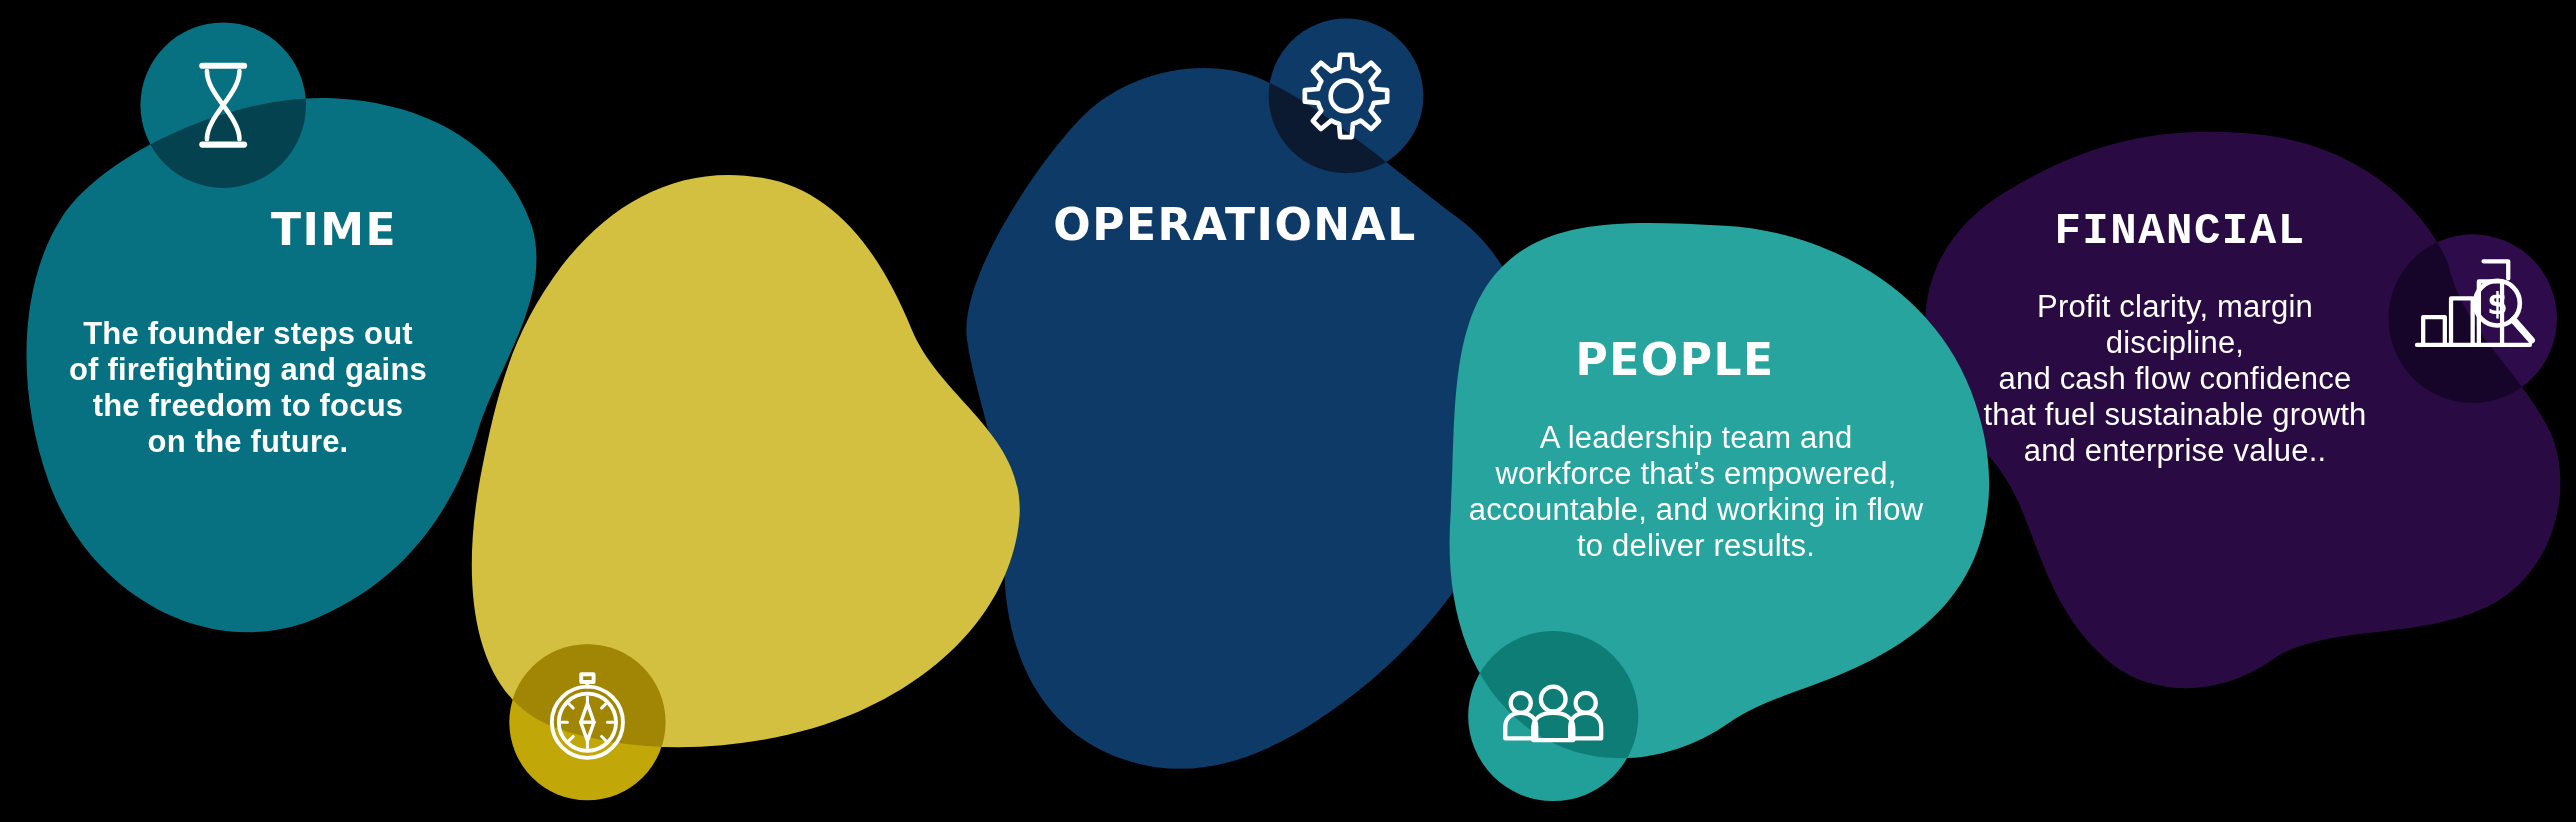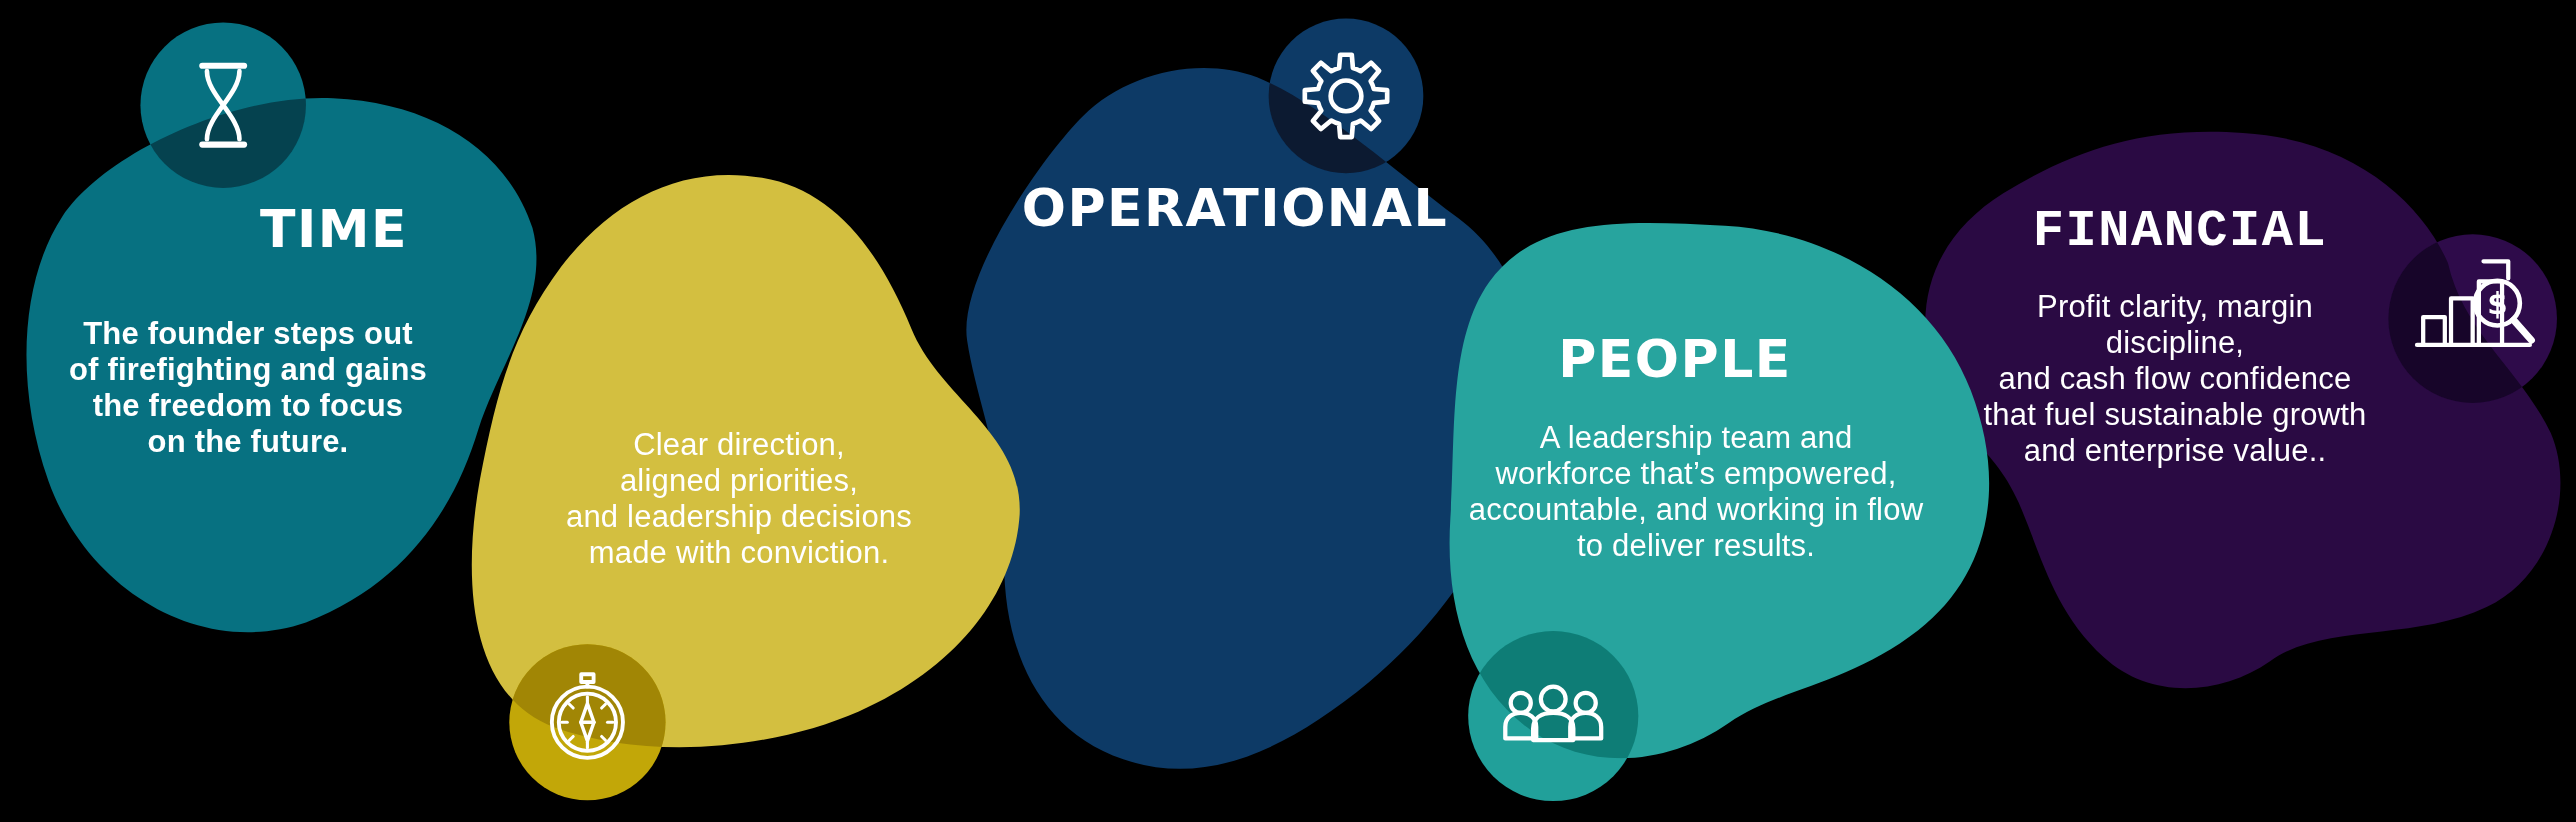--- a/index.html
+++ b/index.html
@@ -18,21 +18,21 @@
     stroke-width: 6;
     stroke-linecap: round;
     stroke-linejoin: round;
   }
   .blob-title {
     position: absolute;
     transform: translate(-50%, -50%);
     color: #fff;
     font-family: "DejaVu Sans", sans-serif;
     font-weight: 700;
-    font-size: 52px;
+    font-size: 44px;
     letter-spacing: 1.5px;
     white-space: nowrap;
   }
   .blob-body {
     position: absolute;
     transform: translate(-50%, -50%);
     color: #fff;
     font-family: "Liberation Sans", sans-serif;
     font-weight: 400;
     font-size: 31px;
@@ -140,26 +140,22 @@
       </g>
     </g>
   </svg>
 
   <div class="blob-title" style="left:334px;  top:229px;">TIME</div>
   <div class="blob-body" style="left:248px;  top:388px;font-weight:bold;">The founder steps out
 of firefighting and gains
 the freedom to focus
 on the future.</div>
 
-  <div class="blob-body" style="left:739px;  top:499px;">Clear direction,
-aligned priorities,
-and leadership decisions
-made with conviction.</div>
 
-  <div class="blob-title" style="left:1235px; top:208px;">OPERATIONAL</div>
+  <div class="blob-title" style="left:1235px; top:224px;">OPERATIONAL</div>
 
   <div class="blob-title" style="left:1675px; top:359px;">PEOPLE</div>
   <div class="blob-body" style="left:1696px; top:492px;">A leadership team and
 workforce that’s empowered,
 accountable, and working in flow
 to deliver results.</div>
 
   <div class="blob-title" style="left:2180px; top:231px;font-family:Liberation Mono, monospace;">FINANCIAL</div>
   <div class="blob-body" style="left:2175px; top:379px;">Profit clarity, margin discipline,
 and cash flow confidence

